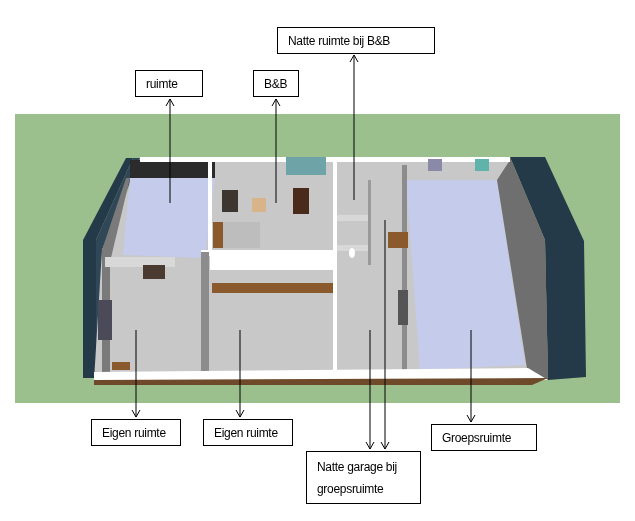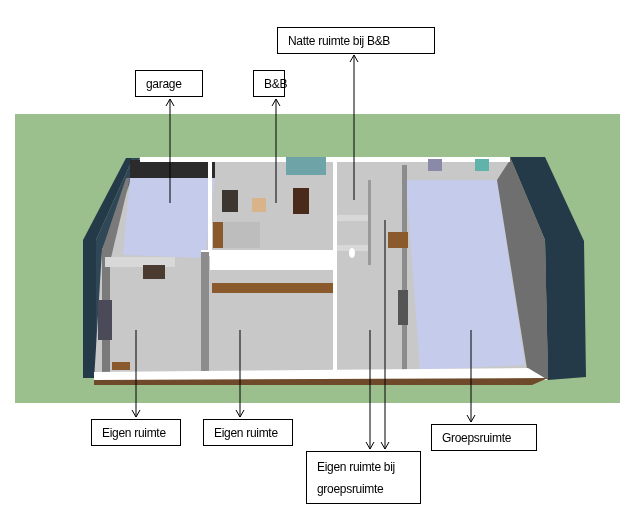--- a/index.html
+++ b/index.html
@@ -83,22 +83,22 @@
       <polyline points="236,410 240,417 244,410"></polyline>
     <line x1="370" y1="330" x2="370" y2="449"></line>
       <polyline points="366,442 370,449 374,442"></polyline>
     <line x1="385" y1="220" x2="385" y2="449"></line>
       <polyline points="381,442 385,449 389,442"></polyline>
     <line x1="471" y1="330" x2="471" y2="422"></line>
       <polyline points="467,415 471,422 475,415"></polyline>
   </g>
 </svg>
 
-<div class="label" style="left:135px;top:70px;width:68px;height:27px;">garage</div>
-<div class="label" style="left:253px;top:70px;width:32px;height:27px;">B&amp;B</div>
+<div class="label" style="left:135px;top:70px;width:68px;height:27px;">ruimte</div>
+<div class="label" style="left:253px;top:70px;width:46px;height:27px;">B&amp;B</div>
 <div class="label" style="left:277px;top:27px;width:158px;height:27px;">Natte ruimte bij B&amp;B</div>
 <div class="label" style="left:91px;top:419px;width:90px;height:27px;">Eigen ruimte</div>
 <div class="label" style="left:203px;top:419px;width:90px;height:27px;">Eigen ruimte</div>
 <div class="label multi" style="left:306px;top:451px;width:115px;height:53px;">
-  <span>Eigen ruimte bij</span>
+  <span>Natte garage bij</span>
   <span>groepsruimte</span>
 </div>
 <div class="label" style="left:431px;top:424px;width:106px;height:27px;">Groepsruimte</div>
 
 </body></html>

